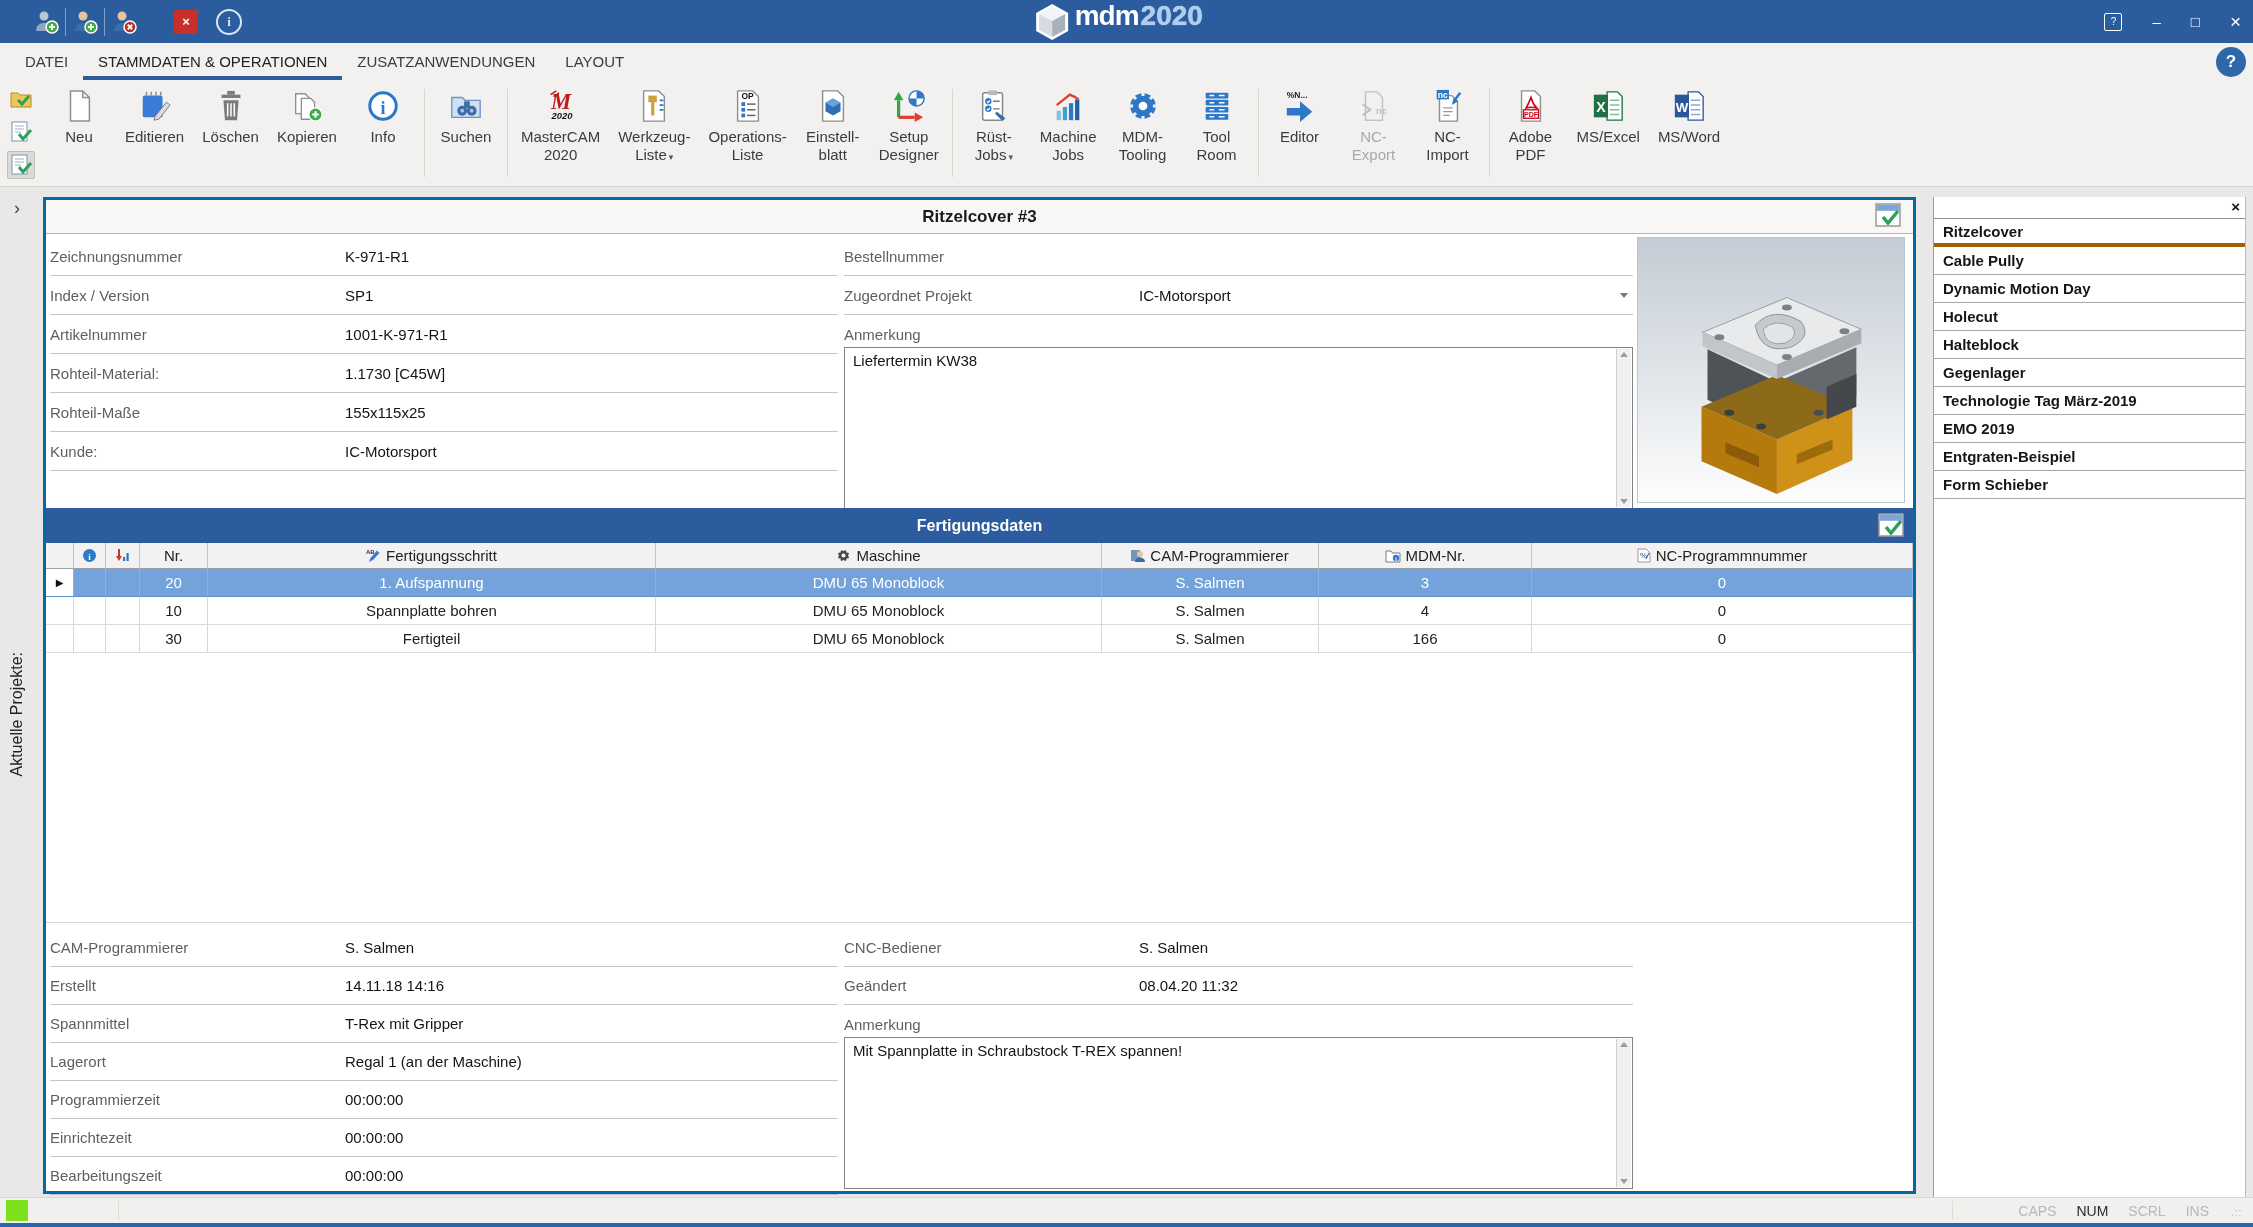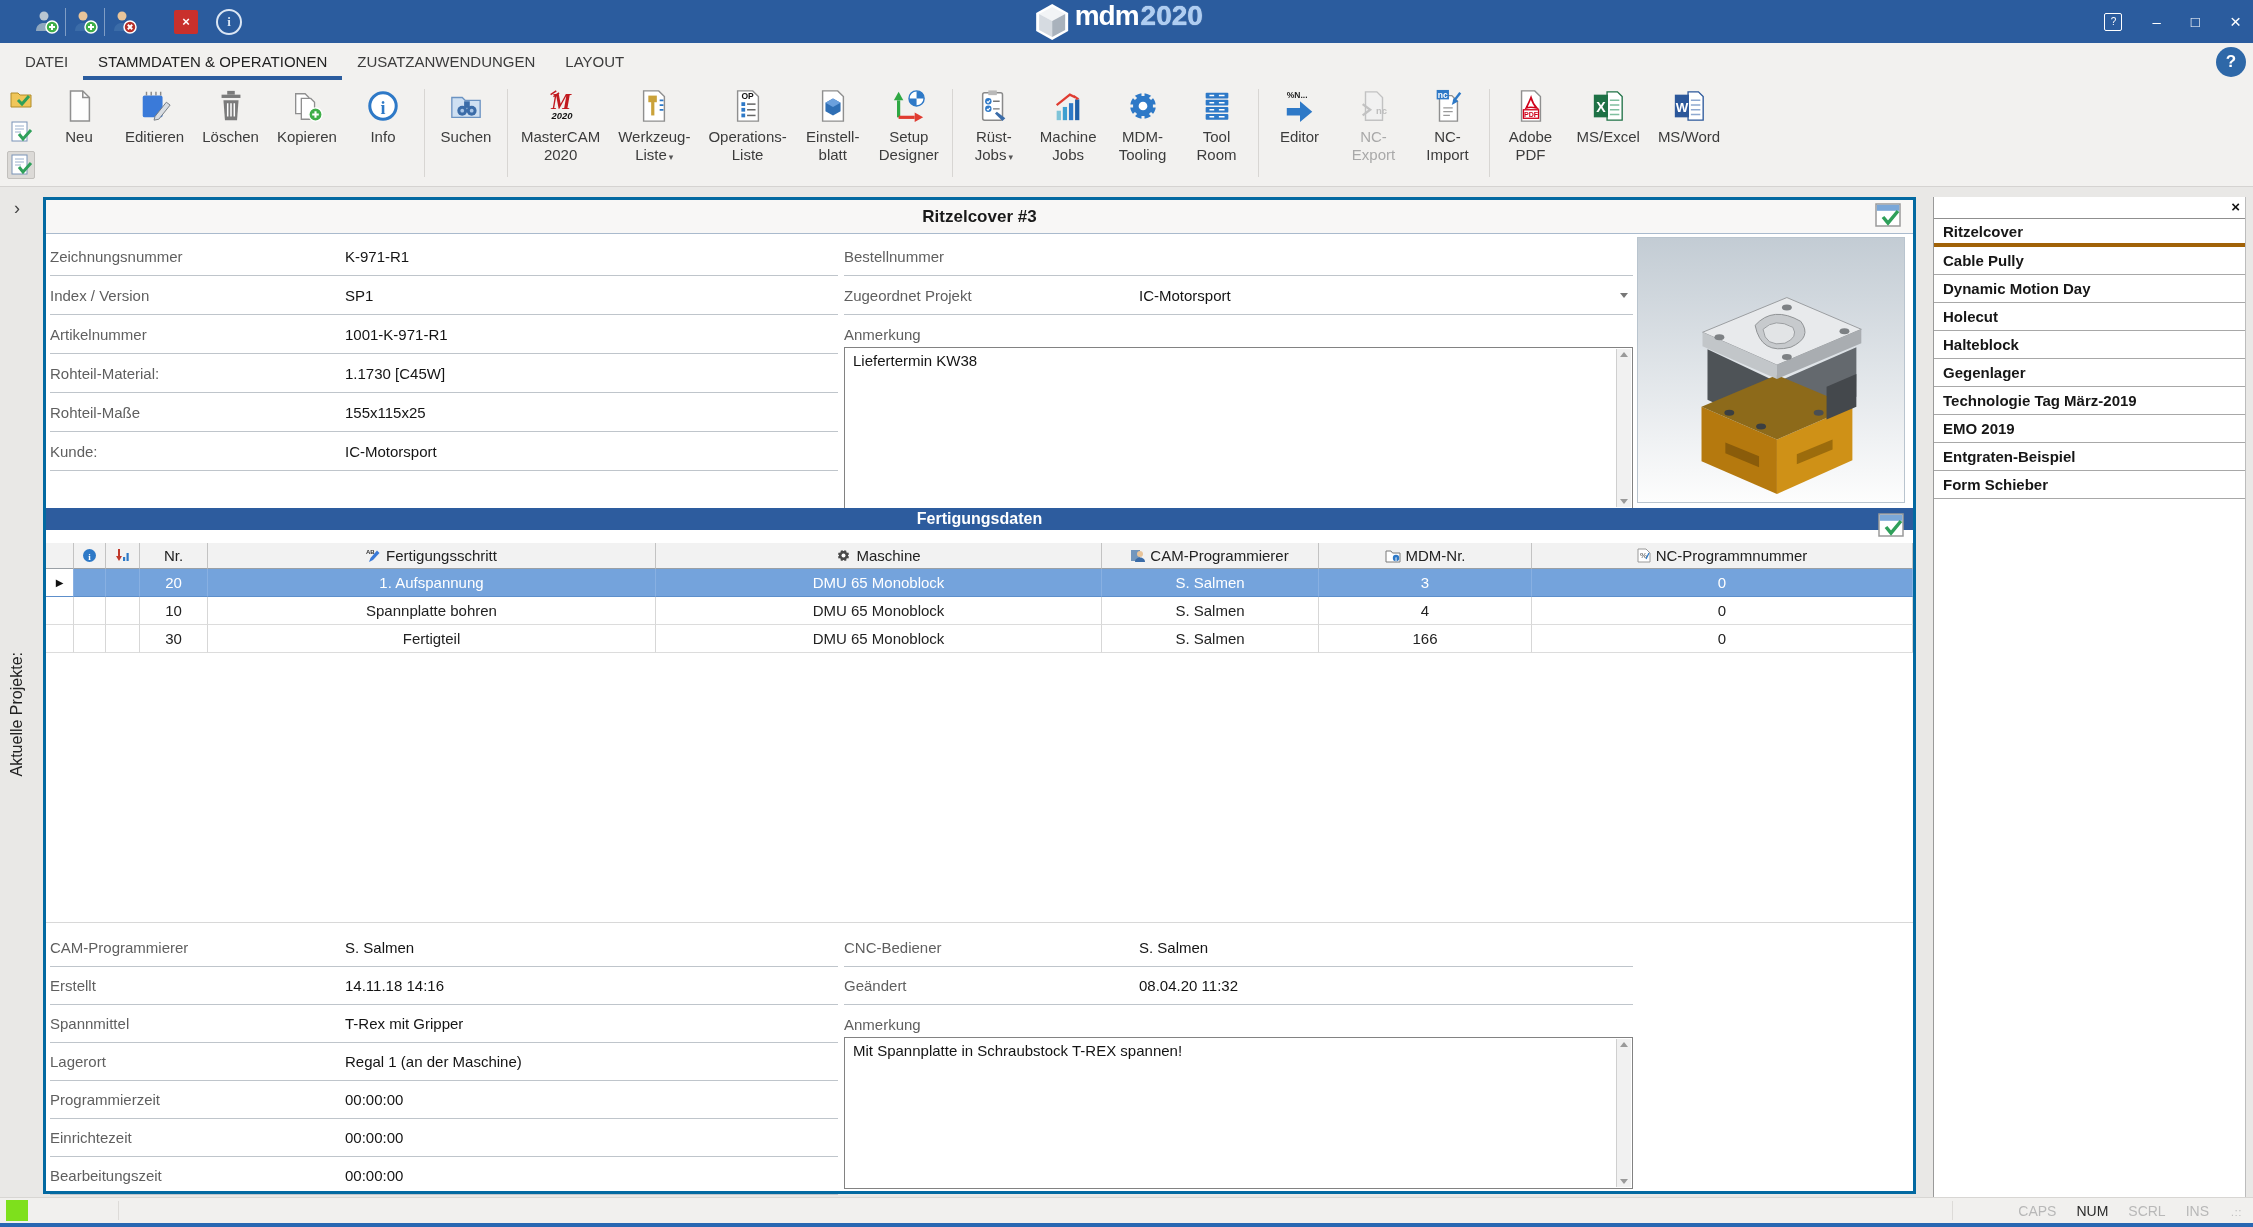--- a/index.html
+++ b/index.html
@@ -55,21 +55,21 @@
   .row .val{font-size:15px;color:#141414}
   .ft-left{position:absolute;left:4px;top:37px;width:788px}
   .ft-right{position:absolute;left:798px;top:37px;width:789px}
   .anm-label-row{height:28px;display:flex;align-items:flex-end;padding-bottom:4px;font-size:15px;color:#5f5f5f}
   .textarea{position:relative;border:1px solid #828282;background:#fff;height:162px;box-sizing:border-box;padding:4px 22px 4px 8px;font-size:15px;color:#141414}
   .vscroll{position:absolute;top:1px;right:1px;bottom:1px;width:15px;background:#f1f1f1;border-left:1px solid #cfcfcf;display:flex;flex-direction:column;justify-content:space-between;align-items:center;padding:3px 0;box-sizing:border-box}
   .tri-up{width:0;height:0;border-left:4px solid transparent;border-right:4px solid transparent;border-bottom:5px solid #9a9a9a}
   .tri-down{width:0;height:0;border-left:4px solid transparent;border-right:4px solid transparent;border-top:5px solid #9a9a9a}
   .dd-caret{width:0;height:0;border-left:4px solid transparent;border-right:4px solid transparent;border-top:5px solid #777;margin-left:auto;margin-right:5px}
   .part-img{position:absolute;right:8px;top:37px;width:268px;height:266px;border:1px solid #b9c4ce;box-sizing:border-box}
-  .fd-bar{position:absolute;left:0;right:0;top:308px;height:22px;background:#2d5c9e;display:flex;align-items:center;justify-content:center;color:#fff;font-weight:bold;font-size:16px}
+  .fd-bar{position:absolute;left:0;right:0;top:308px;height:35px;background:#2d5c9e;display:flex;align-items:center;justify-content:center;color:#fff;font-weight:bold;font-size:16px}
   .fd-check{position:absolute;right:9px;top:5px}
   
   .ftable{position:absolute;left:0;right:0;top:343px}
   .trow{display:grid;grid-template-columns:28px 32px 34px 68px 448px 446px 217px 213px 1fr}
   .cell{height:28px;display:flex;align-items:center;justify-content:center;font-size:15px;color:#222;border-right:1px solid #d7d7d7;border-bottom:1px solid #dcdcdc;box-sizing:border-box;gap:5px}
   .thead .cell{height:26px;background:#f2f2f2;border-right:1px solid #c3c3c3;border-bottom:1px solid #9aa0a6;color:#222}
   .trow.sel .cell{background:#74a3dc;color:#fff;border-right-color:#88b0e2;border-bottom-color:#5d8fcb}
   .trow.sel .cell.selcol{background:#fff;color:#111}
   .cell.selcol{justify-content:center}
   

